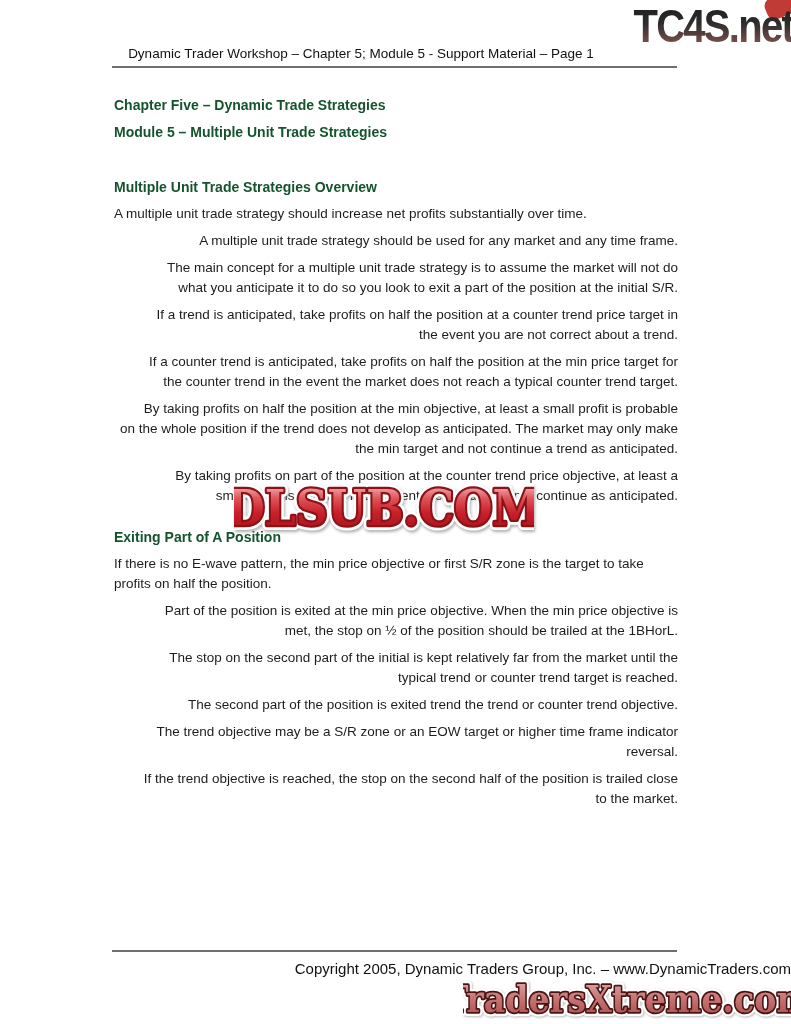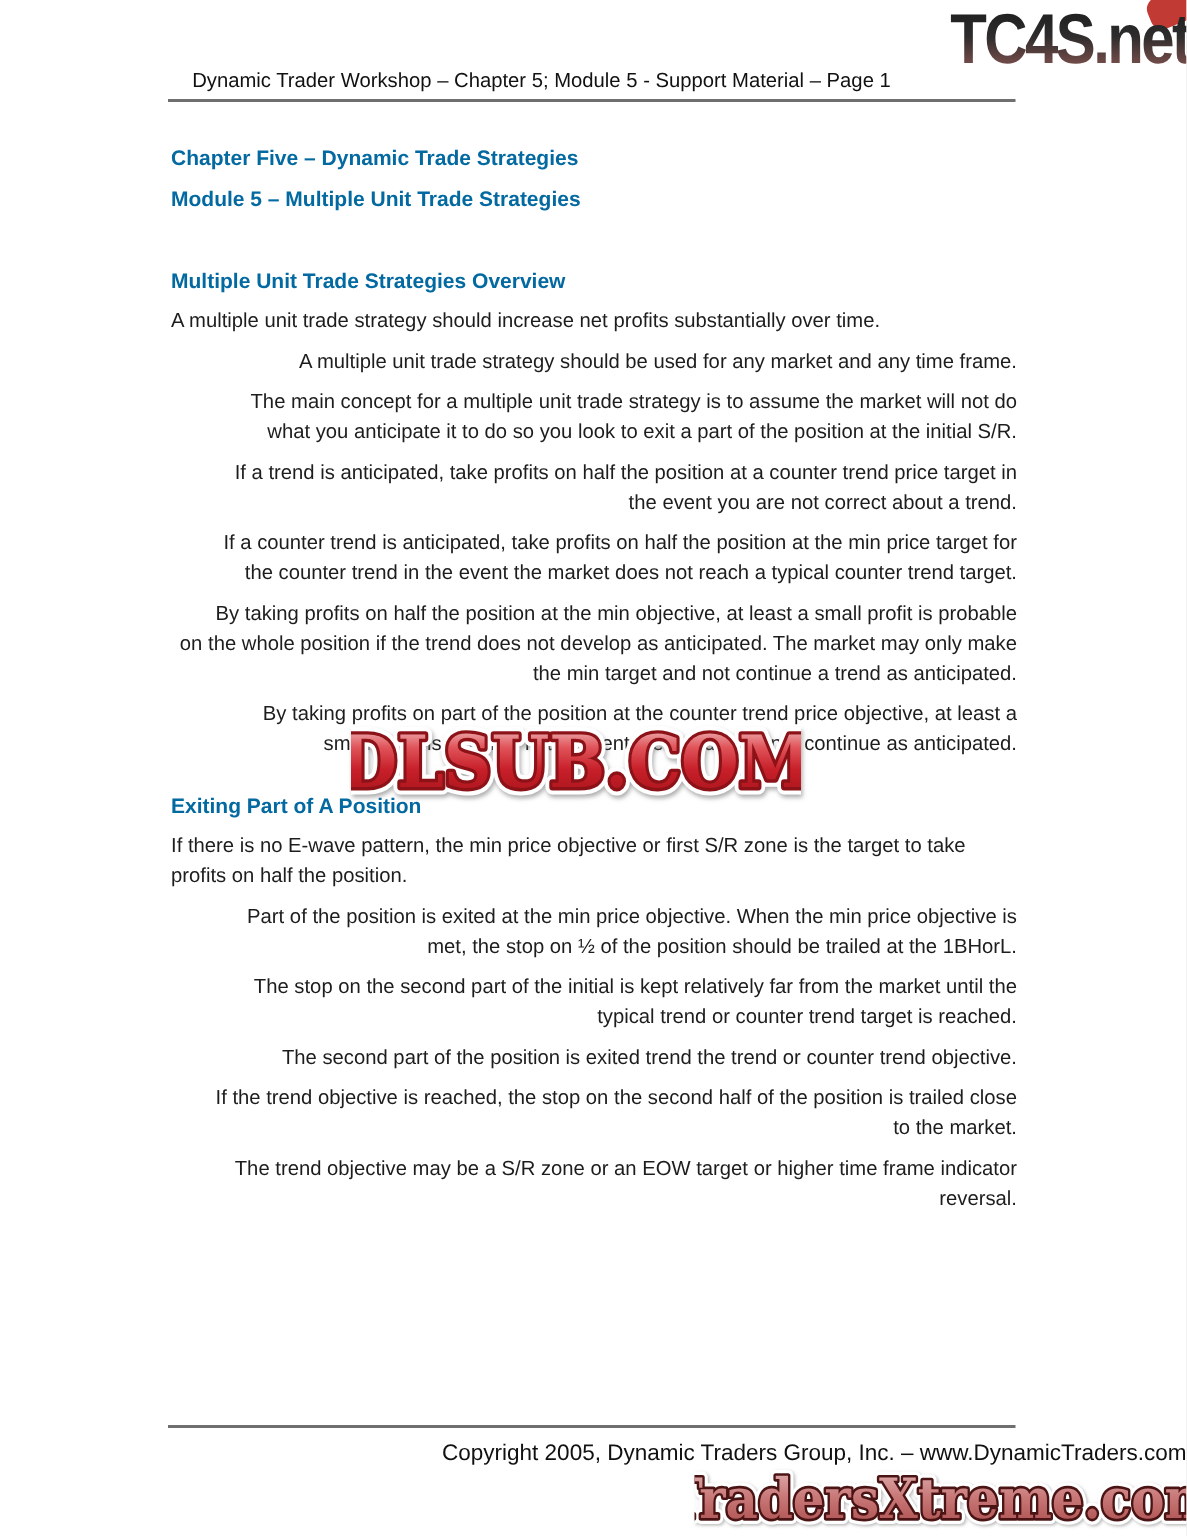--- a/index.html
+++ b/index.html
@@ -26,21 +26,21 @@
     background:#c23a34;border-radius:8px;transform:rotate(-22deg);
   }
   
   .content{
     position:absolute;top:95px;left:114px;width:564px;
     font-size:13.5px;line-height:20px;
   }
   .content p{margin:0 0 7px 0;}
   .content p.ind{text-indent:27px;text-align:right;}
   h1.doc,h2.doc,h3.doc{
-    font-size:14px;line-height:20px;font-weight:bold;margin:0 0 7px 0;color:#0369a1;
+    font-size:14px;line-height:20px;font-weight:bold;margin:0 0 7px 0;color:#14532d;
   }
   h2.doc{margin-bottom:35px;}
   h3.sec2{margin-top:21px;}
   
   .watermark{
     position:absolute;left:234px;top:480px;
     filter:drop-shadow(1px 2px 1.5px rgba(110,110,110,0.55));
   }
   
   .footer-rule{
@@ -93,22 +93,22 @@
     <p class="ind">If a trend is anticipated, take profits on half the position at a counter trend price target in the event you are not correct about a trend.</p>
     <p class="ind">If a counter trend is anticipated, take profits on half the position at the min price target for the counter trend in the event the market does not reach a typical counter trend target.</p>
     <p class="ind">By taking profits on half the position at the min objective, at least a small profit is probable on the whole position if the trend does not develop as anticipated. The market may only make the min target and not continue a trend as anticipated.</p>
     <p class="ind">By taking profits on part of the position at the counter trend price objective, at least a small profit is secured in the event the trend does not continue as anticipated.</p>
 
     <h3 class="doc sec2">Exiting Part of A Position</h3>
     <p>If there is no E-wave pattern, the min price objective or first S/R zone is the target to take profits on half the position.</p>
     <p class="ind">Part of the position is exited at the min price objective. When the min price objective is met, the stop on ½ of the position should be trailed at the 1BHorL.</p>
     <p class="ind">The stop on the second part of the initial is kept relatively far from the market until the typical trend or counter trend target is reached.</p>
     <p class="ind">The second part of the position is exited trend the trend or counter trend objective.</p>
+    <p class="ind">The trend objective may be a S/R zone or an EOW target or higher time frame indicator reversal.</p>
     <p class="ind">If the trend objective is reached, the stop on the second half of the position is trailed close to the market.</p>
-    <p class="ind">The trend objective may be a S/R zone or an EOW target or higher time frame indicator reversal.</p>
   </div>
 
   <div class="watermark">
     <svg width="300" height="60" viewBox="0 0 300 60">
       <defs>
         <linearGradient id="gDlsub" x1="0" y1="0" x2="0" y2="1">
           <stop offset="0%" stop-color="#f3d9d9"></stop>
           <stop offset="32%" stop-color="#e0545a"></stop>
           <stop offset="58%" stop-color="#c8202a"></stop>
           <stop offset="100%" stop-color="#a01016"></stop>

